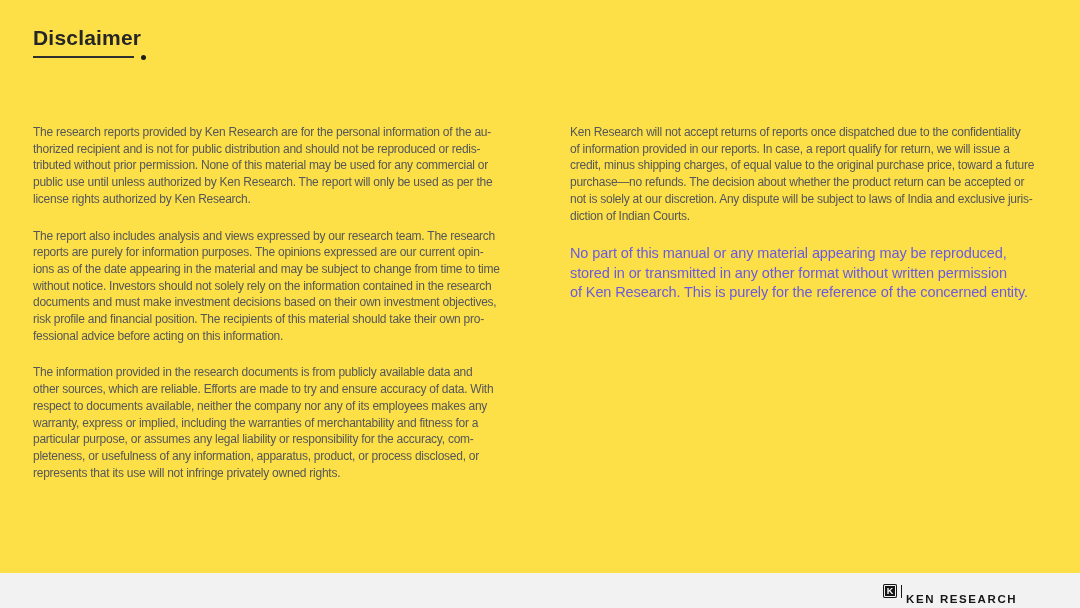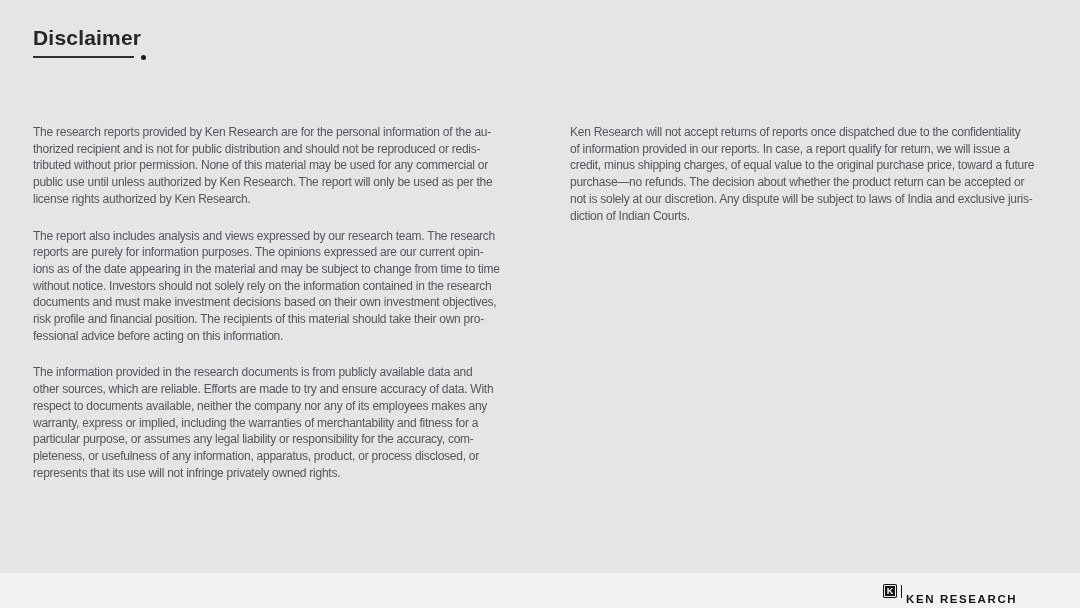--- a/index.html
+++ b/index.html
@@ -6,21 +6,21 @@
   html, body { margin: 0; padding: 0; }
   body {
     width: 1080px; height: 608px;
     background: #ffffff;
     font-family: "Liberation Sans", sans-serif;
     overflow: hidden;
   }
   .slide {
     position: relative;
     width: 1080px; height: 608px;
-    background: #e5e5e5;
+    background: #fde047;
   }
 
   
   .title-block { position: absolute; left: 33px; top: 26px; }
   .page-title {
     margin: 0;
     font-size: 21px;
     font-weight: 600;
     letter-spacing: 0.2px;
     color: #262626;
@@ -121,20 +121,23 @@
 pleteness, or usefulness of any information, apparatus, product, or process disclosed, or
 represents that its use will not infringe privately owned rights.</p>
     </section>
     <section class="col">
       <p class="body-para">Ken Research will not accept returns of reports once dispatched due to the confidentiality
 of information provided in our reports. In case, a report qualify for return, we will issue a
 credit, minus shipping charges, of equal value to the original purchase price, toward a future
 purchase—no refunds. The decision about whether the product return can be accepted or
 not is solely at our discretion. Any dispute will be subject to laws of India and exclusive juris-
 diction of Indian Courts.</p>
+      <p class="highlight-para">No part of this manual or any material appearing may be reproduced,
+stored in or transmitted in any other format without written permission
+of Ken Research. This is purely for the reference of the concerned entity.</p>
     </section>
   </div>
 
   <footer class="footer">
     <div class="brand">
       <div class="logo-row">
         <span class="logo-box">K</span>
         <span class="logo-sep"></span>
         <span class="logo-text">KEN RESEARCH</span>
       </div>

